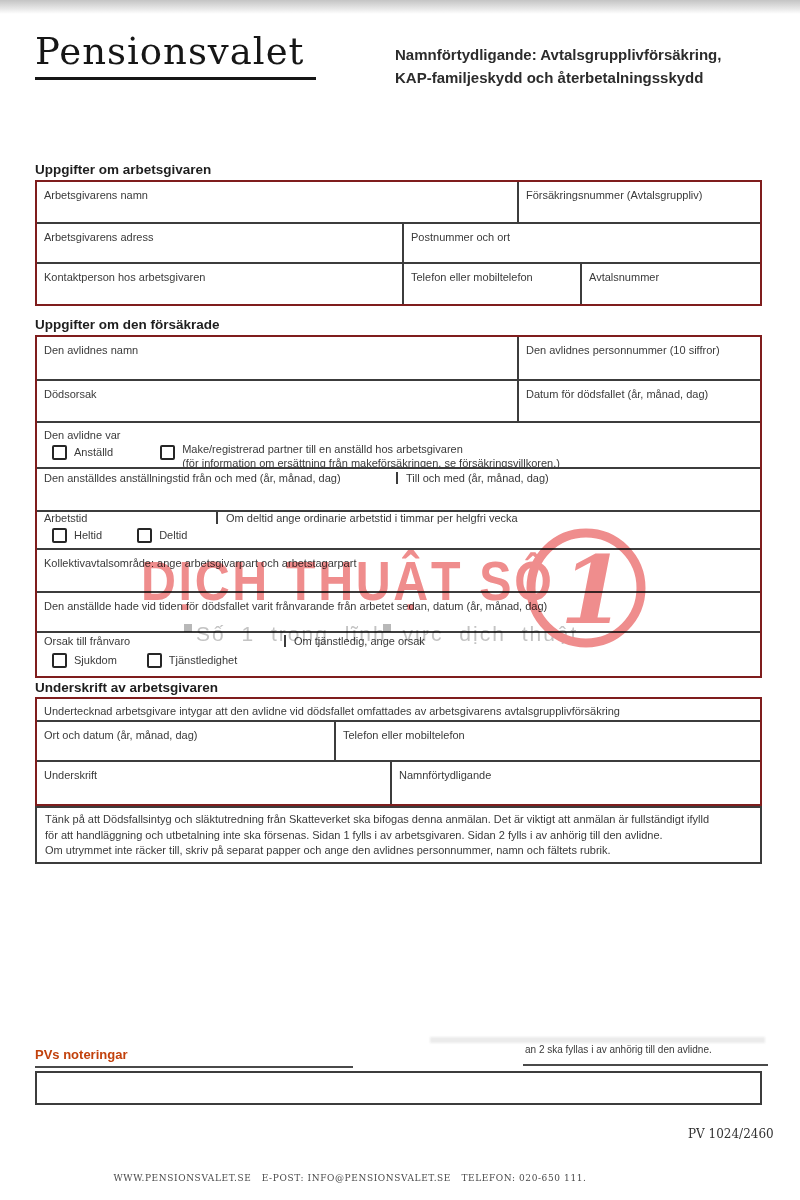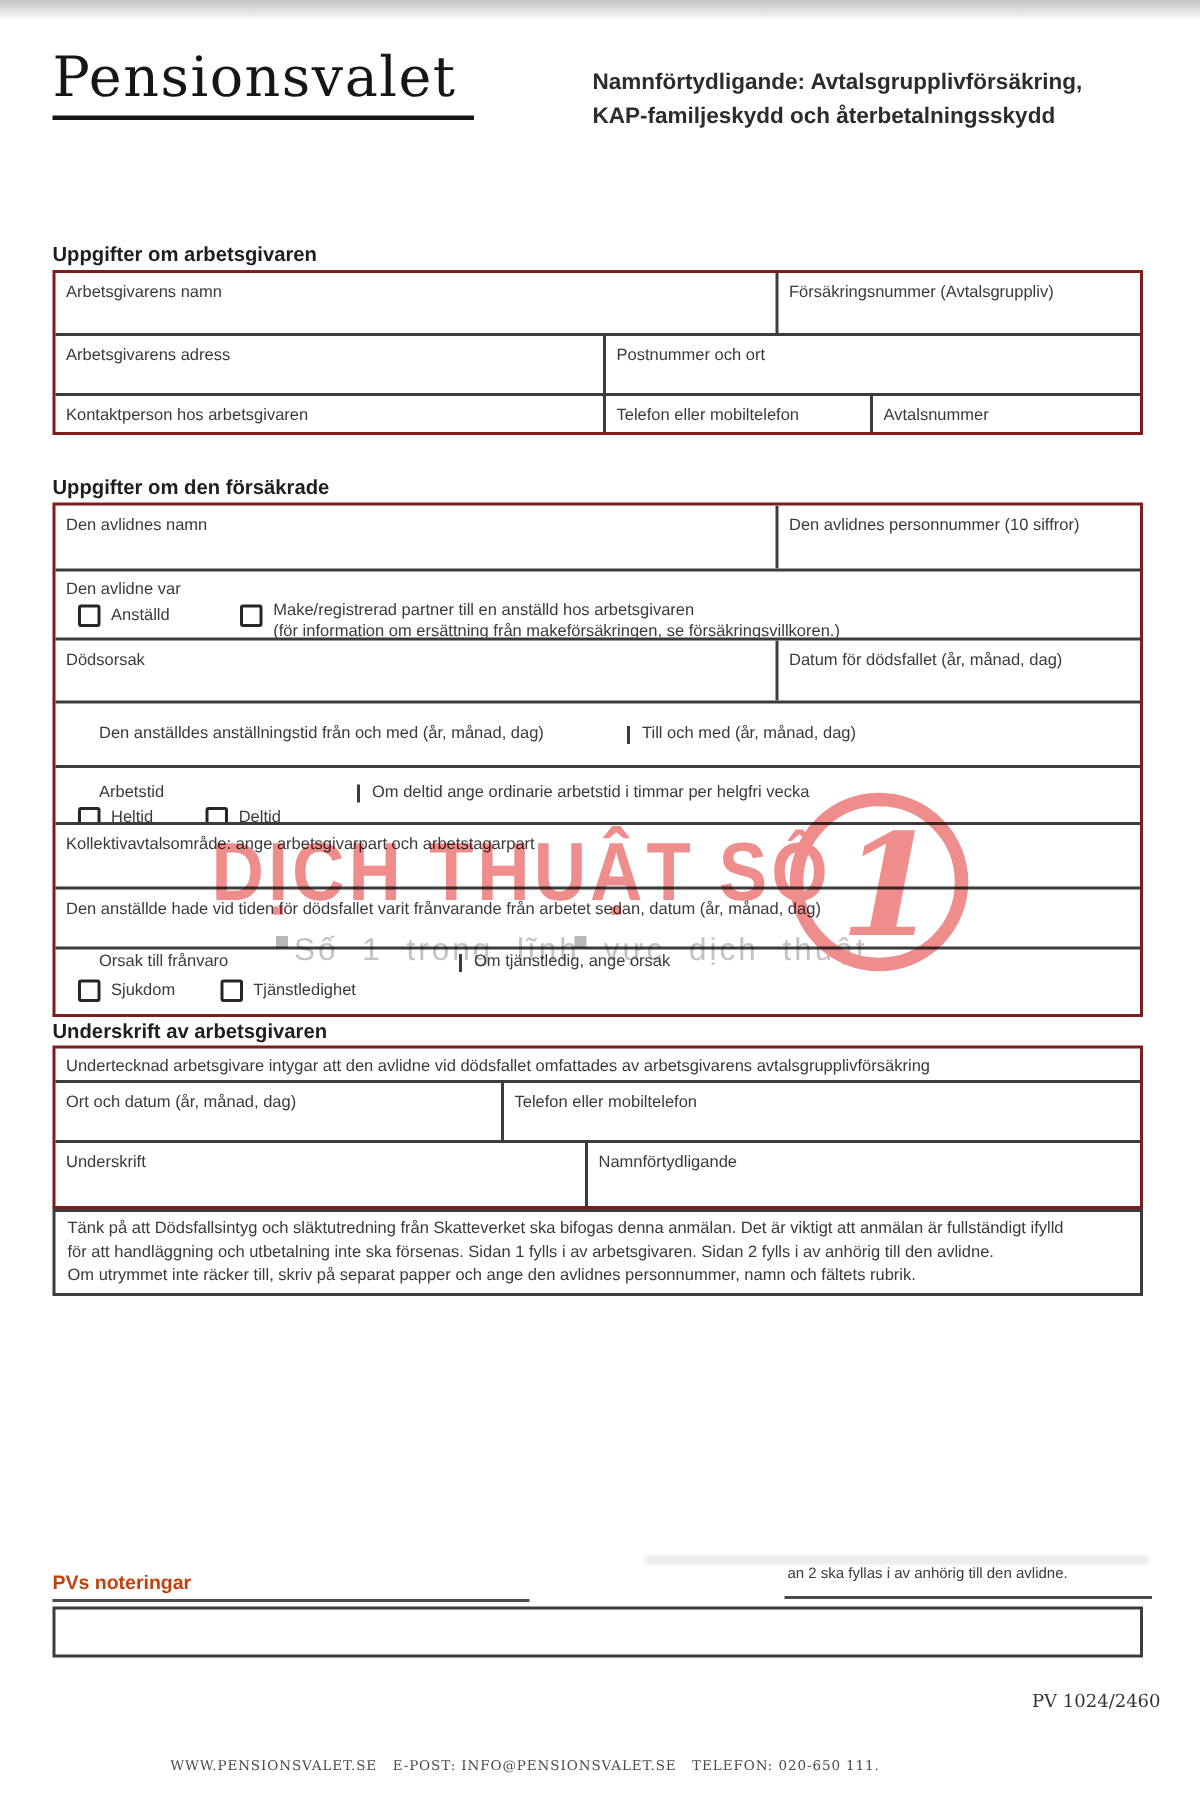--- a/index.html
+++ b/index.html
@@ -24,21 +24,21 @@
   .row + .row { border-top:2px solid #3c3c3c; }
   .cell { box-sizing:border-box; padding:3px 7px; position:relative; overflow:hidden; }
   .cell + .cell { border-left:2px solid #3c3c3c; }
   .lbl { font-size:11px; color:#3a3a3a; line-height:1.25; }
   .cb { display:inline-block; width:11px; height:11px; border:2.5px solid #262626;
         border-radius:2px; background:#fff; flex:0 0 auto; }
   .cbrow { display:flex; align-items:center; margin-top:4px; margin-left:8px; }
   .cbl { font-size:11px; color:#3a3a3a; margin-left:7px; }
   .vtick { width:0; height:12px; border-left:2px solid #3c3c3c; display:inline-block;
            flex:0 0 auto; margin-right:8px; }
-  .fl { display:flex; align-items:center;margin-left:22px; }
+  .fl { display:flex; align-items:flex-start; }
 
   
   .notebox { position:absolute; left:35px; top:806px; width:727px; height:58px;
              border:2px solid #3c3c3c; box-sizing:border-box; padding:4px 8px; }
   .notebox div { font-size:11px; color:#3a3a3a; line-height:1.42; }
 
   
   .pv-label { position:absolute; left:35px; top:1047px; font-weight:bold; font-size:13px; color:#c2410c; }
   .pv-underline-left { position:absolute; left:35px; top:1066px; width:318px; border-top:2px solid #4a4a4a; }
   .pv-fragment { position:absolute; left:525px; top:1044px; font-size:10px; color:#3a3a3a; }
@@ -89,74 +89,74 @@
       </div>
     </div>
     <div class="row" style="height:40px">
       <div class="cell" style="width:365px">
         <span class="lbl">Arbetsgivarens adress</span>
       </div>
       <div class="cell" style="flex:1">
         <span class="lbl">Postnummer och ort</span>
       </div>
     </div>
-    <div class="row" style="height:26px">
+    <div class="row" style="height:42px">
       <div class="cell" style="width:365px">
         <span class="lbl">Kontaktperson hos arbetsgivaren</span>
       </div>
       <div class="cell" style="width:178px">
         <span class="lbl">Telefon eller mobiltelefon</span>
       </div>
       <div class="cell" style="flex:1">
         <span class="lbl">Avtalsnummer</span>
       </div>
     </div>
   </div>
 
   <div class="sec-h" style="top:317px">Uppgifter om den försäkrade</div>
   <div class="tbl" style="top:335px">
     <div class="row" style="height:42px">
       <div class="cell" style="width:480px">
         <span class="lbl">Den avlidnes namn</span>
       </div>
       <div class="cell" style="flex:1">
         <span class="lbl">Den avlidnes personnummer (10 siffror)</span>
+      </div>
+    </div>
+    <div class="row" style="height:42px">
+      <div class="cell" style="width:480px">
+        <span class="lbl">Dödsorsak</span>
+      </div>
+      <div class="cell" style="flex:1">
+        <span class="lbl">Datum för dödsfallet (år, månad, dag)</span>
       </div>
     </div>
     <div class="row" style="height:46px">
       <div class="cell" style="flex:1; padding-top:2px">
         <span class="lbl">Den avlidne var</span>
         <div class="cbrow" style="margin-top:2px; align-items:flex-start">
           <span class="cb"></span>
           <span class="cbl" style="margin-top:1px">Anställd</span>
           <span class="cb" style="margin-left:47px"></span>
           <span class="cbl" style="margin-top:-2px">
             <span class="lbl" style="display:block">Make/registrerad partner till en anställd hos arbetsgivaren</span>
             <span class="lbl" style="display:block">(för information om ersättning från makeförsäkringen, se försäkringsvillkoren.)</span>
           </span>
         </div>
       </div>
     </div>
-    <div class="row" style="height:42px">
-      <div class="cell" style="width:480px">
-        <span class="lbl">Dödsorsak</span>
-      </div>
-      <div class="cell" style="flex:1">
-        <span class="lbl">Datum för dödsfallet (år, månad, dag)</span>
-      </div>
-    </div>
     <div class="row" style="height:43px">
       <div class="cell fl" style="flex:1">
         <span class="lbl" style="width:352px; flex:0 0 auto">Den anställdes anställningstid från och med (år, månad, dag)</span>
         <span class="vtick"></span>
         <span class="lbl">Till och med (år, månad, dag)</span>
       </div>
     </div>
     <div class="row" style="height:38px">
-      <div class="cell" style="flex:1; padding-top:10px">
+      <div class="cell" style="flex:1; padding-top:0">
         <div class="fl">
           <span class="lbl" style="width:172px; flex:0 0 auto">Arbetstid</span>
           <span class="vtick"></span>
           <span class="lbl">Om deltid ange ordinarie arbetstid i timmar per helgfri vecka</span>
         </div>
         <div class="cbrow" style="margin-top:2px">
           <span class="cb"></span>
           <span class="cbl">Heltid</span>
           <span class="cb" style="margin-left:35px"></span>
           <span class="cbl">Deltid</span>

